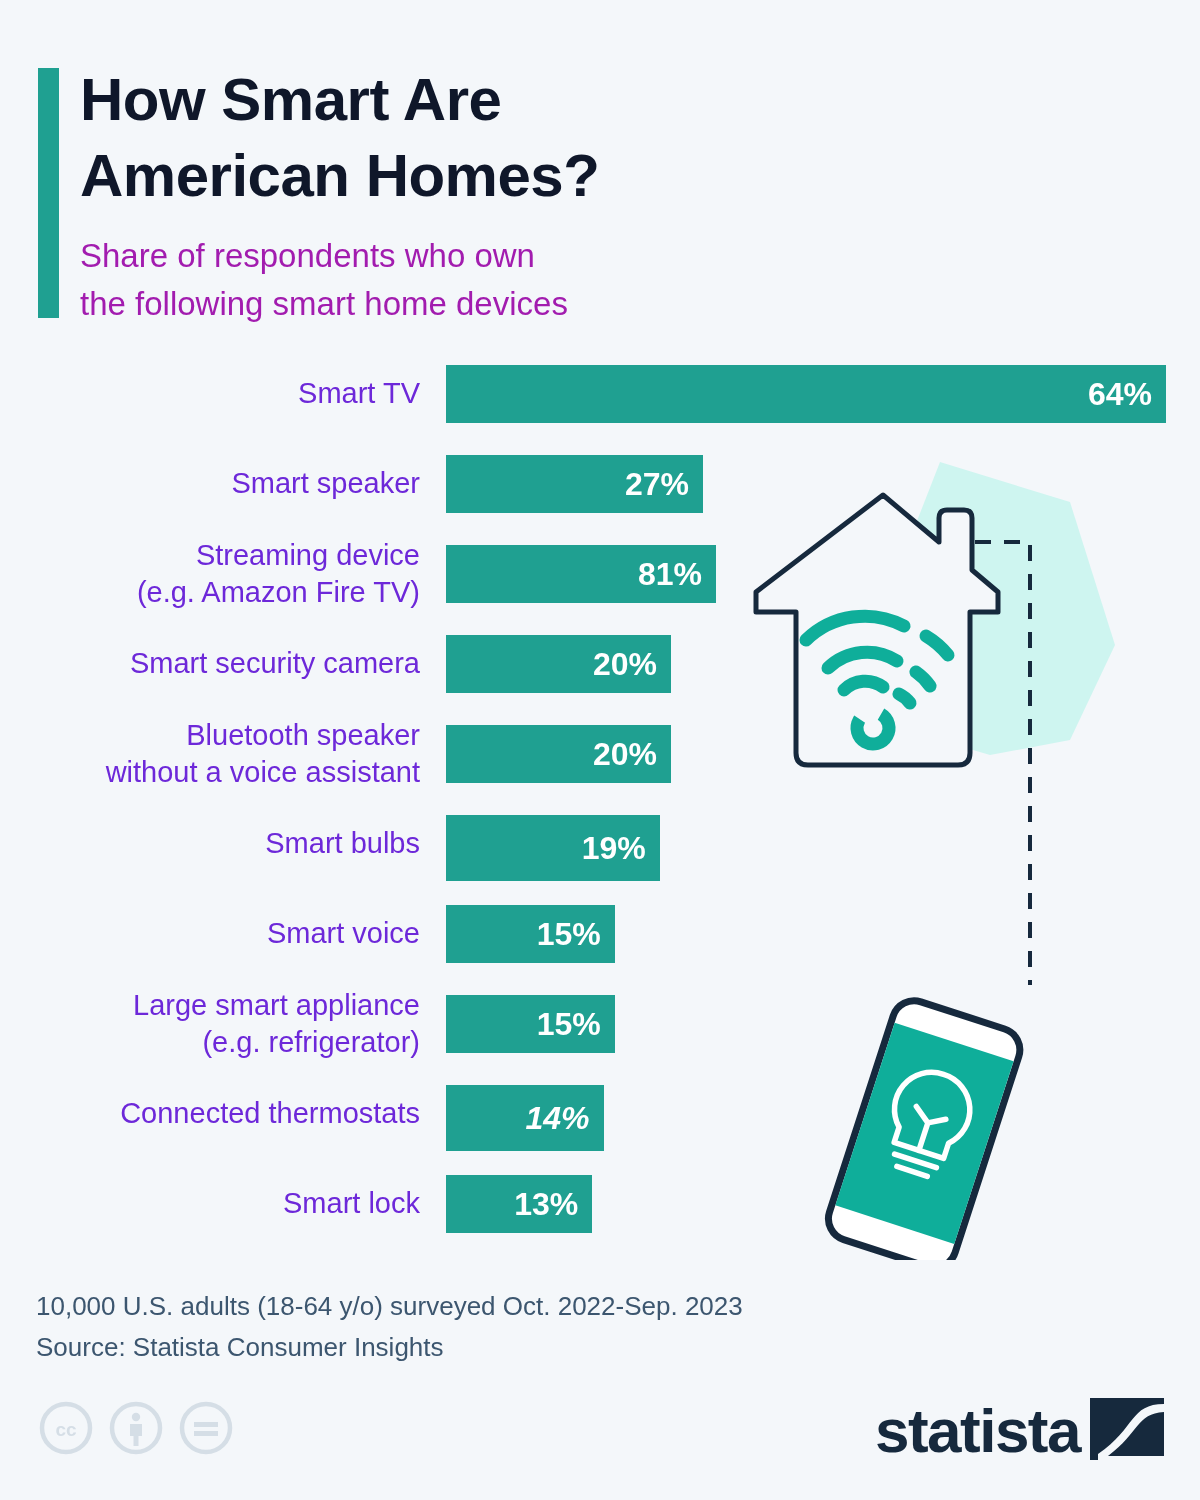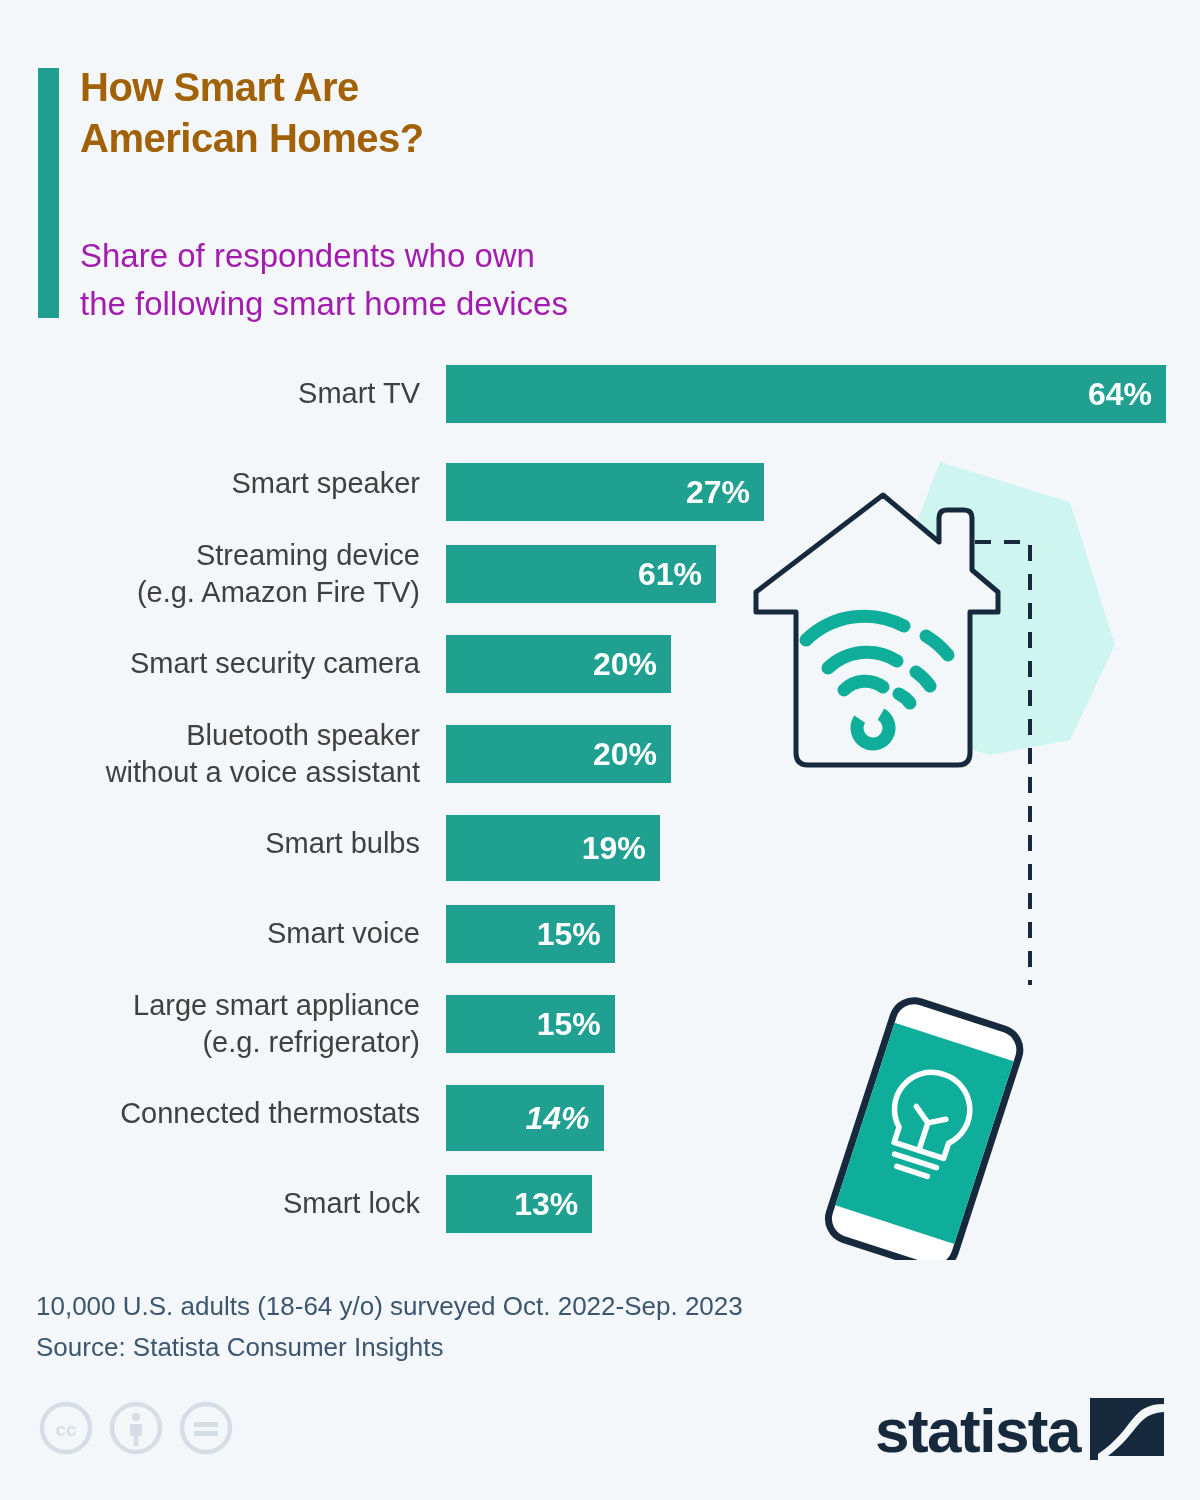--- a/index.html
+++ b/index.html
@@ -34,24 +34,24 @@
     width: 21px;
     height: 250px;
     background: #1FA091;
   }
 
   #title {
     position: absolute;
     left: 80px;
     top: 62px;
     width: 860px;
-    font-size: 40px;
+    font-size: 60px;
     line-height: 1.27;
     font-weight: bold;
-    color: #a16207;
+    color: #0f172a;
     letter-spacing: -0.5px;
     white-space: pre-line;
   }
 
   #subtitle {
     position: absolute;
     left: 80px;
     top: 232px;
     width: 760px;
     font-size: 33px;
@@ -78,21 +78,21 @@
 
   .bar-label {
     position: absolute;
     left: 0;
     top: 50%;
     transform: translateY(-50%);
     width: 420px;
     text-align: right;
     font-size: 29px;
     line-height: 1.28;
-    color: #404040;
+    color: #6d28d9;
     white-space: pre-line;
   }
 
   .bar-track {
     position: absolute;
     left: 446px;
     top: 0;
     height: 58px;
   }
 
@@ -181,32 +181,32 @@
       <div class="bar-row" style="top: 0px;">
         <div class="bar-label">Smart TV</div>
         <div class="bar-track" style="width: 720px;">
           <div class="bar-fill" style="width: 100%; height: 58px;">
             <span class="bar-value">64%</span>
           </div>
         </div>
       </div>
       <div class="bar-row" style="top: 90px;">
         <div class="bar-label">Smart speaker</div>
-        <div class="bar-track" style="width: 318px; margin-top: 8px;">
+        <div class="bar-track" style="width: 257px;">
           <div class="bar-fill" style="width: 100%; height: 58px;">
             <span class="bar-value">27%</span>
           </div>
         </div>
       </div>
       <div class="bar-row" style="top: 180px;">
         <div class="bar-label">Streaming device
 (e.g. Amazon Fire TV)</div>
         <div class="bar-track" style="width: 270px;">
           <div class="bar-fill" style="width: 100%; height: 58px;">
-            <span class="bar-value">61%</span>
+            <span class="bar-value">81%</span>
           </div>
         </div>
       </div>
       <div class="bar-row" style="top: 270px;">
         <div class="bar-label">Smart security camera</div>
         <div class="bar-track" style="width: 225px;">
           <div class="bar-fill" style="width: 100%; height: 58px;">
             <span class="bar-value">20%</span>
           </div>
         </div>

